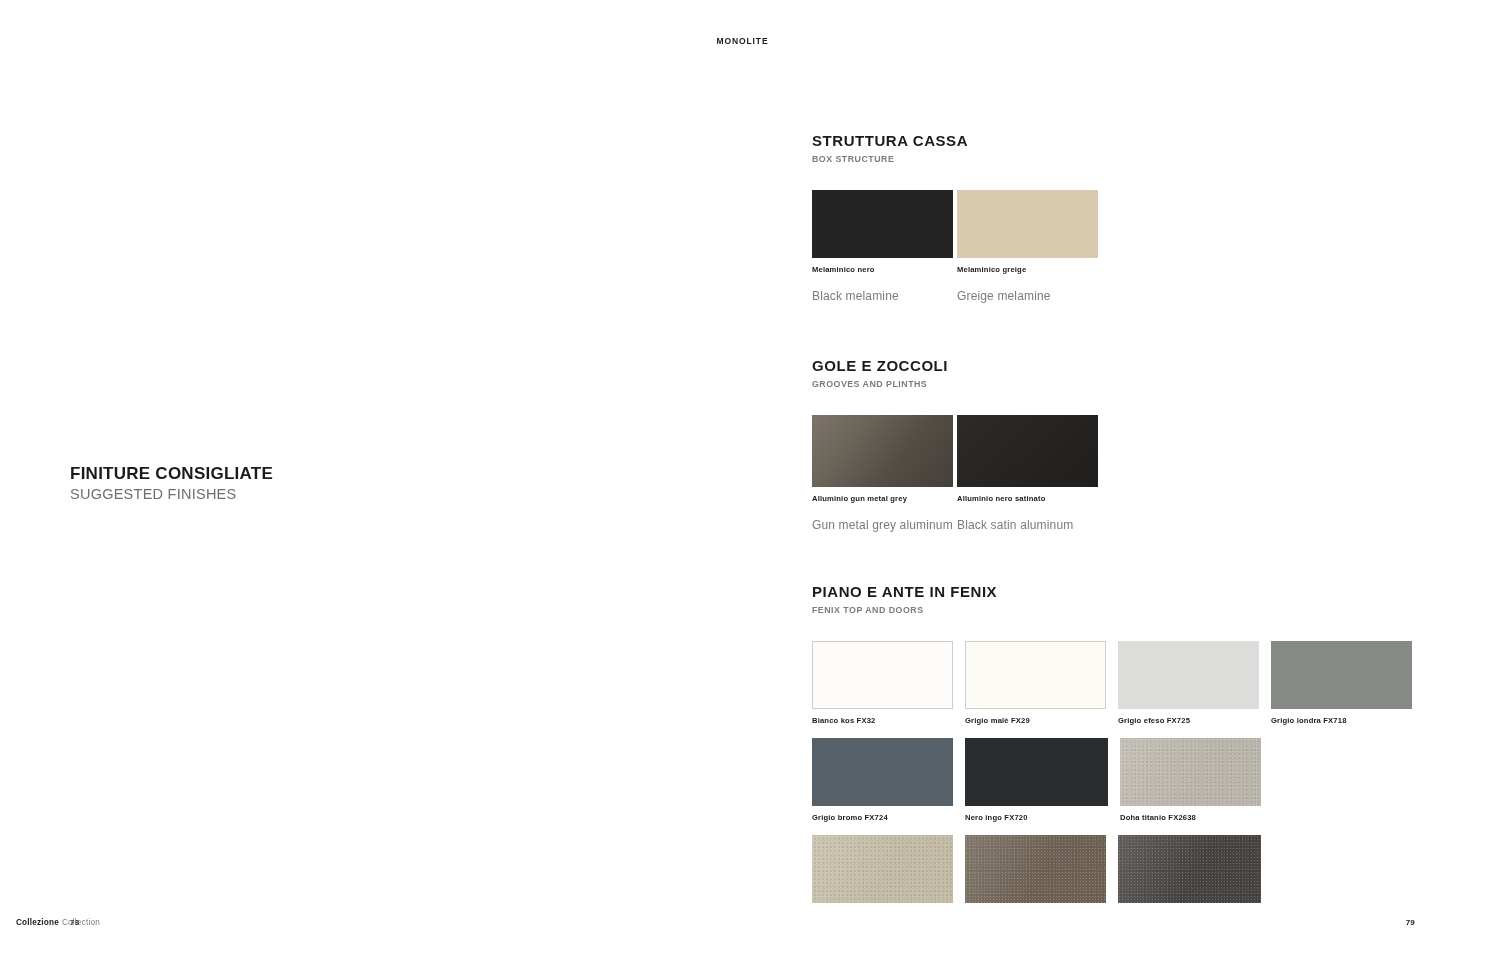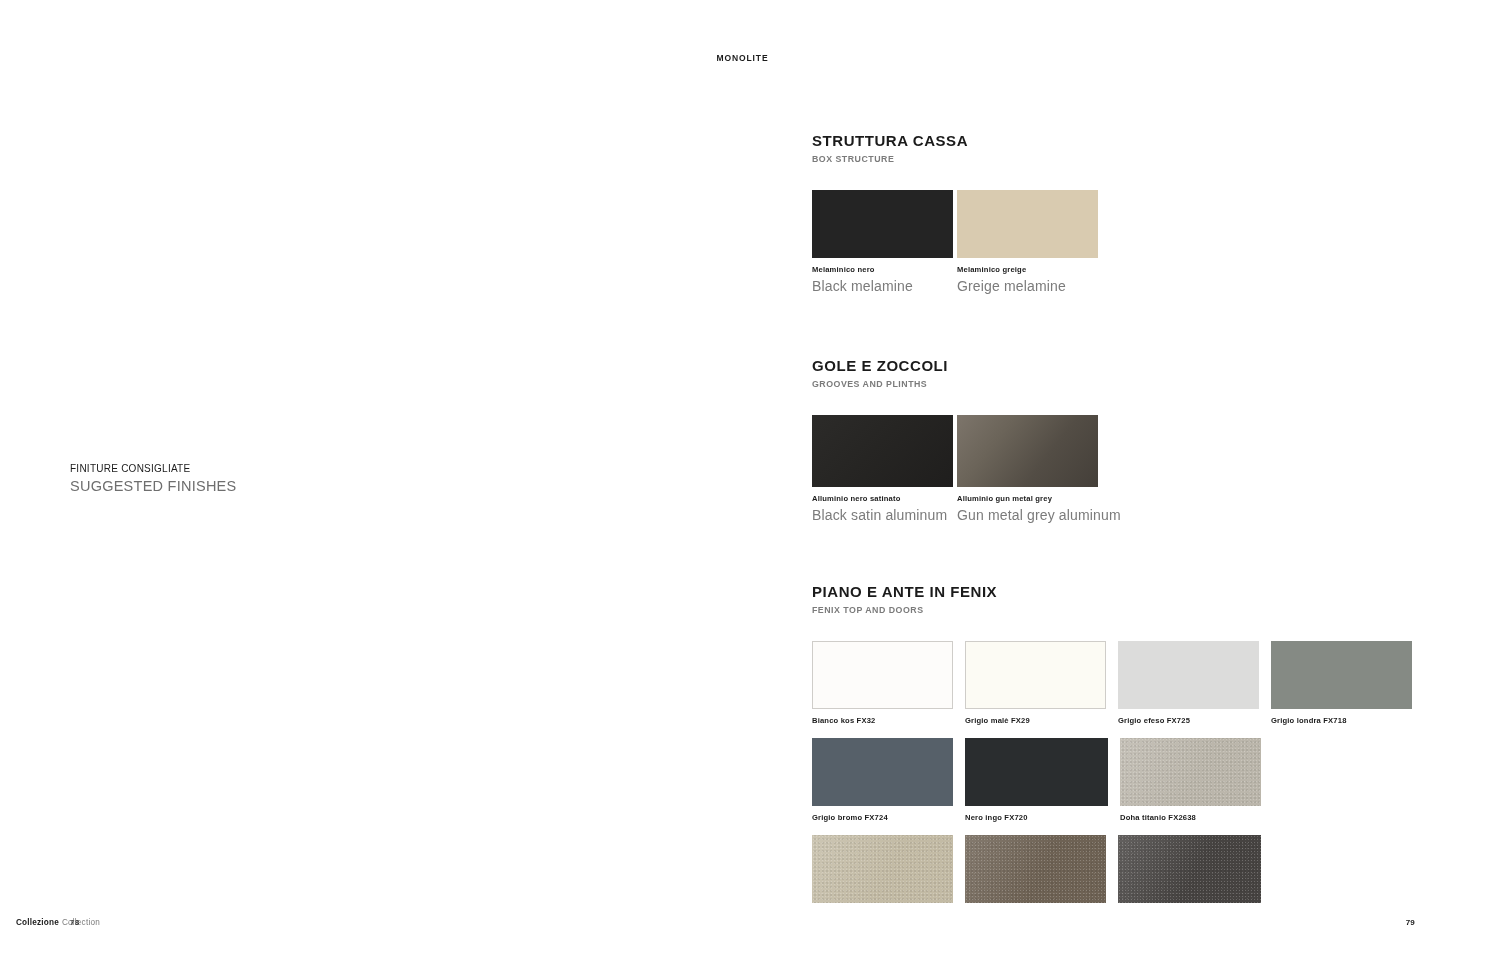--- a/index.html
+++ b/index.html
@@ -18,39 +18,39 @@
     width: 1485px;
     height: 968px;
     background: #ffffff;
     overflow: hidden;
   }
 
   
   .running-head {
     position: absolute;
     left: 0;
-    top: 53px;
+    top: 36px;
     width: 1485px;
     text-align: center;
     font-size: 8.5px;
     font-weight: 700;
     letter-spacing: 0.9px;
     color: #1b1b1b;
   }
 
   
   .page-title-block {
     position: absolute;
     left: 70px;
     top: 463px;
     width: 330px;
   }
   .page-title-it {
-    font-size: 10px;
-    font-weight: 400;
+    font-size: 17px;
+    font-weight: 700;
     letter-spacing: 0.25px;
     color: #1b1b1b;
     line-height: 1.25;
   }
   .page-title-en {
     font-size: 14.5px;
     font-weight: 400;
     letter-spacing: 0.25px;
     color: #6e6e6e;
     line-height: 1.25;
@@ -105,25 +105,25 @@
   .swatch-name {
     font-size: 7.6px;
     font-weight: 700;
     letter-spacing: 0.18px;
     color: #1b1b1b;
     margin-top: 6px;
     line-height: 1.5;
     white-space: nowrap;
   }
   .swatch-desc {
-    font-size: 14px;
+    font-size: 12px;
     font-weight: 400;
     letter-spacing: 0.15px;
     color: #7b7b7b;
-    margin-top: 1px;
+    margin-top: 12px;
     line-height: 1.5;
     white-space: nowrap;
   }
 
   
   .swatch-chip.grain {
     position: relative;
     overflow: hidden;
   }
   .swatch-chip.grain::after {
@@ -193,29 +193,29 @@
 
       </div>
     </div>
 
     <div class="section section-gole">
       <div class="section-head-it">GOLE E ZOCCOLI</div>
       <div class="section-head-en">GROOVES AND PLINTHS</div>
       <div class="swatch-grid pair">
 
         <div class="swatch-cell">
+          <span class="swatch-chip tall" style="background: linear-gradient(128deg, rgb(125, 117, 107) 0%, rgb(107, 100, 89) 30%, rgb(83, 77, 69) 62%, rgb(68, 63, 57) 100%);"></span>
+          <div class="swatch-name">Alluminio gun metal grey</div>
+          <div class="swatch-desc">Gun metal grey aluminum</div>
+        </div>
+
+        <div class="swatch-cell">
           <span class="swatch-chip tall" style="background: linear-gradient(135deg, rgb(44, 43, 41) 0%, rgb(38, 37, 35) 45%, rgb(31, 30, 29) 100%);"></span>
           <div class="swatch-name">Alluminio nero satinato</div>
           <div class="swatch-desc">Black satin aluminum</div>
-        </div>
-
-        <div class="swatch-cell">
-          <span class="swatch-chip tall" style="background: linear-gradient(128deg, rgb(125, 117, 107) 0%, rgb(107, 100, 89) 30%, rgb(83, 77, 69) 62%, rgb(68, 63, 57) 100%);"></span>
-          <div class="swatch-name">Alluminio gun metal grey</div>
-          <div class="swatch-desc">Gun metal grey aluminum</div>
         </div>
 
       </div>
     </div>
 
     <div class="section section-fenix">
       <div class="section-head-it">PIANO E ANTE IN FENIX</div>
       <div class="section-head-en">FENIX TOP AND DOORS</div>
       <div class="swatch-grid quad" id="fenix-grid">
           <div class="swatch-cell">

